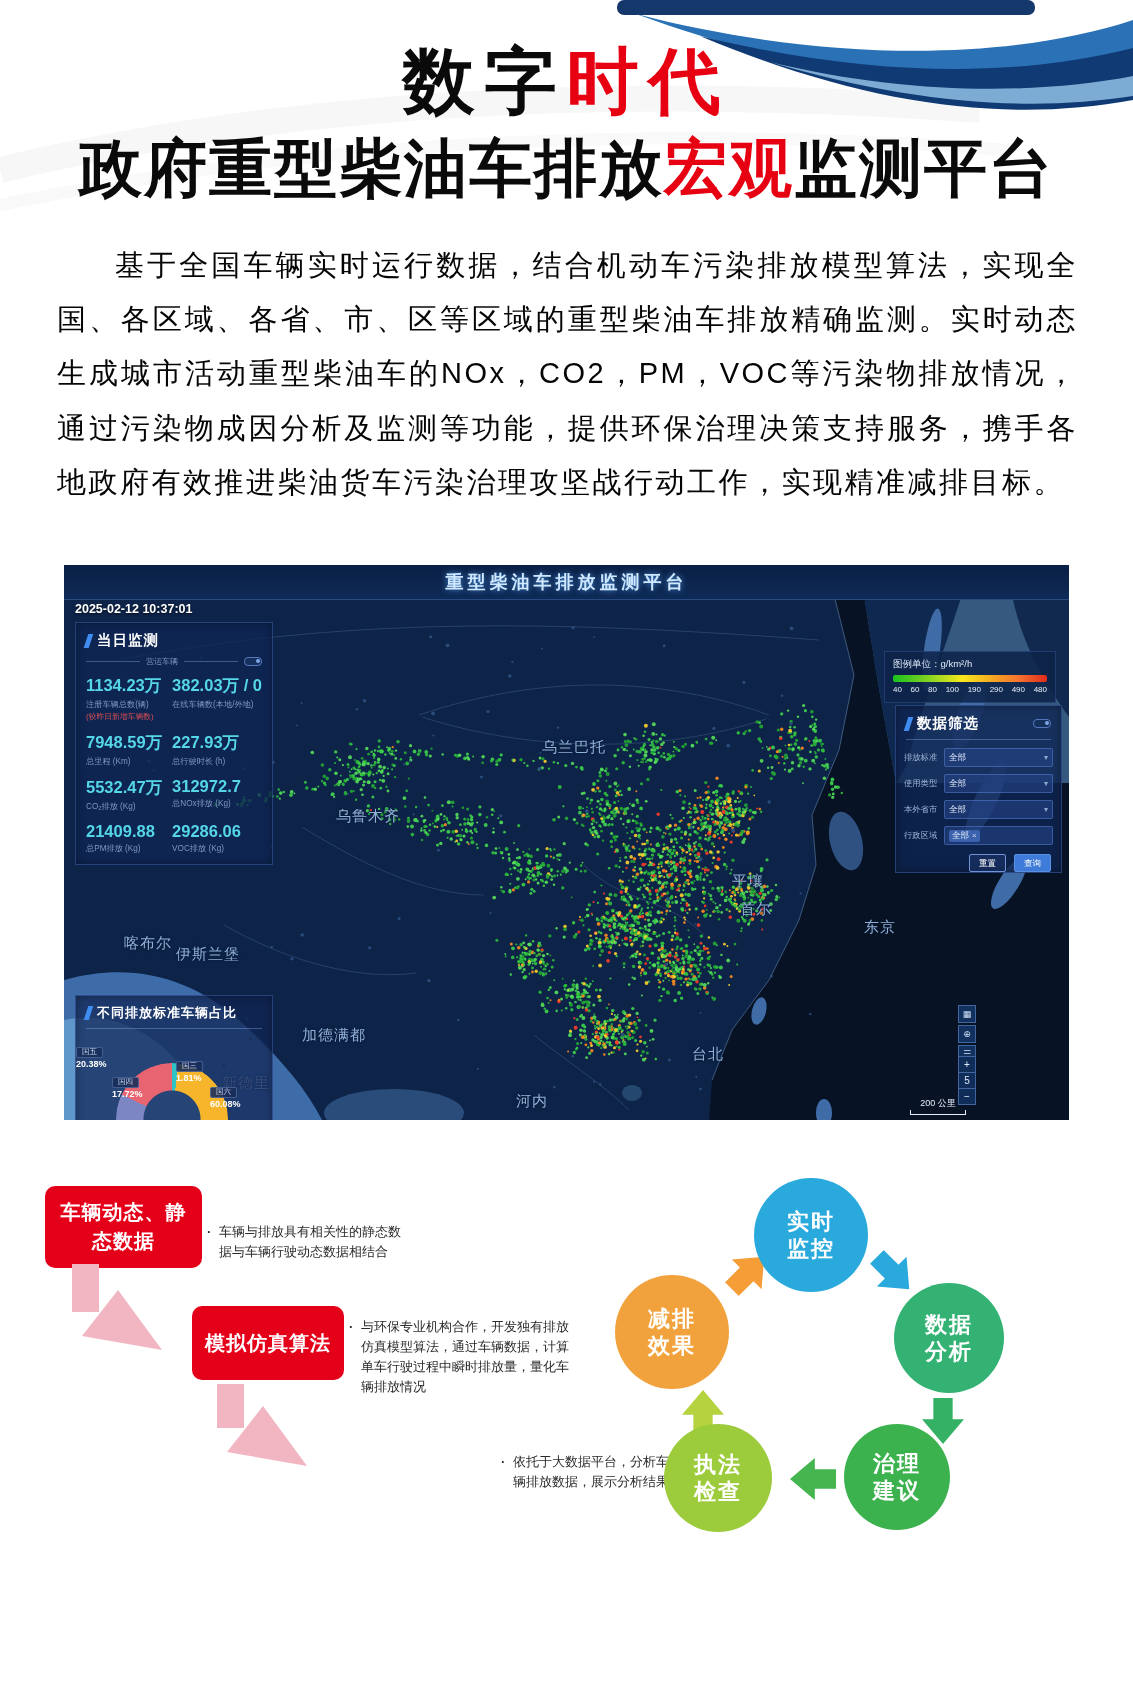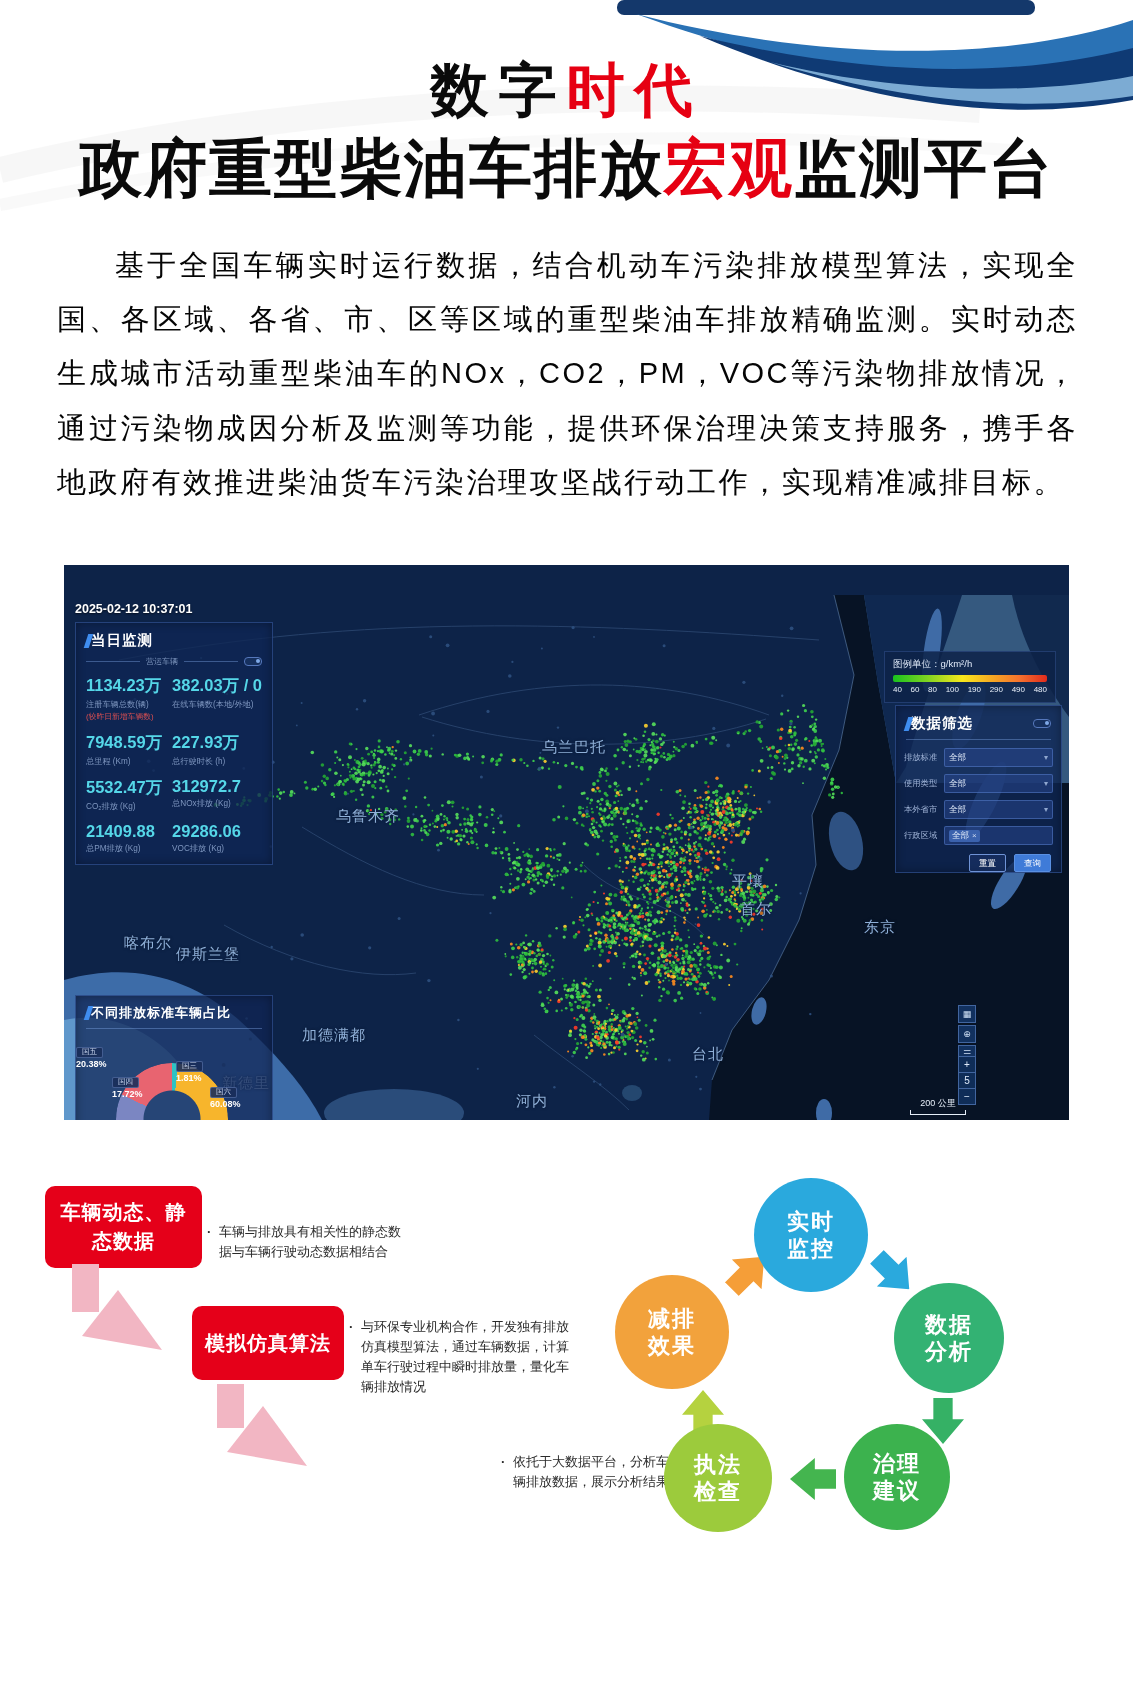--- a/index.html
+++ b/index.html
@@ -2,40 +2,40 @@
 <html><head>
 <meta charset="utf-8">
 <style>
   html,body{margin:0;padding:0;background:#888;}
   .page{position:relative;width:1133px;height:1690px;margin:0 auto;background:#fff;overflow:hidden;
         font-family:"Liberation Sans","DejaVu Sans",sans-serif;}
   
   .deco{position:absolute;top:0;left:0;pointer-events:none;}
   
   .t1{position:absolute;top:34px;left:0;width:100%;text-align:center;
-      font-size:58px;font-weight:900;letter-spacing:10px;color:#0a0a0a;margin-top:18px;}
+      font-size:72px;font-weight:900;letter-spacing:10px;color:#0a0a0a;}
   .t2{position:absolute;top:126px;left:0;width:100%;text-align:center;
       font-size:63px;font-weight:900;letter-spacing:2px;color:#0a0a0a;white-space:nowrap;}
   .red{color:#e60012;}
   .intro{position:absolute;left:57px;right:55px;top:238px;margin:0;
          font-size:29px;line-height:1.87;letter-spacing:2.5px;color:#050505;
          text-align:justify;text-indent:2em;font-weight:500;}
   
   .dash{position:absolute;left:64px;top:565px;width:1005px;height:555px;background:#0b1d3d;overflow:hidden;}
   .dash svg.map{position:absolute;left:0;top:0;}
   .dash-head{position:absolute;left:0;top:0;width:100%;height:34px;
              background:linear-gradient(180deg,#0a1f44,#0e2a57);
              border-bottom:1px solid rgba(90,140,220,.4);z-index:5;}
   .dash-head .dt{display:block;text-align:center;line-height:34px;font-size:18px;font-weight:bold;
                  letter-spacing:4px;color:#cfe8ff;text-shadow:0 0 6px rgba(90,170,255,.8);}
   .timestamp{position:absolute;left:11px;top:37px;z-index:6;font-size:12.5px;font-weight:bold;color:#fff;
              text-shadow:0 1px 2px rgba(0,0,0,.6);}
   .panel{position:absolute;background:rgba(16,38,84,.78);border:1px solid rgba(80,120,200,.35);z-index:6;
          box-shadow:0 0 10px rgba(0,0,0,.35) inset;}
-  .p-title{display:flex;align-items:center;padding:8px 10px 4px 10px;}
+  .p-title{display:flex;align-items:center;gap:6px;padding:8px 10px 4px 10px;}
   .slash{width:5px;height:14px;background:#3f8df0;transform:skewX(-18deg);}
   .p-title b{font-size:14.5px;color:#fff;letter-spacing:1px;}
   .divider{display:flex;align-items:center;gap:6px;margin:2px 10px 6px 10px;}
   .divider .ln{flex:1;height:1px;background:rgba(130,170,235,.4);}
   .divider .note{font-size:8px;color:#7d95bd;}
   .toggle{width:16px;height:7px;border-radius:4px;background:#16305e;border:1px solid #5577bb;position:relative;}
   .toggle::after{content:"";position:absolute;right:1px;top:1px;width:4px;height:4px;border-radius:50%;background:#7fa9e8;}
   
   .stats{left:11px;top:57px;width:196px;padding-bottom:10px;}
   .stat-grid{display:grid;grid-template-columns:1fr 1fr;row-gap:10px;column-gap:2px;padding:2px 10px 0 10px;}
@@ -2801,20 +2801,23 @@
         <div class="map-label" style="left: 158px; top: 472px;">新德里</div>
         <div class="map-label" style="left: 238px; top: 424px;">加德满都</div>
         <div class="map-label" style="left: 424px; top: 532px;">万象</div>
         <div class="map-label" style="left: 452px; top: 490px;">河内</div>
         <div class="map-label" style="left: 628px; top: 443px;">台北</div>
         <div class="map-label" style="left: 668px; top: 270px;">平壤</div>
         <div class="map-label" style="left: 676px; top: 298px;">首尔</div>
         <div class="map-label" style="left: 800px; top: 316px;">东京</div>
       </div>
 
+    <div class="dash-head">
+      <span class="dt">重型柴油车排放监测平台</span>
+    </div>
     <div class="timestamp">2025-02-12 10:37:01</div>
 
     <div class="panel stats">
       <div class="p-title">
         <div class="slash"></div>
         <b>当日监测</b>
       </div>
       <div class="divider">
         <div class="ln"></div>
         <span class="note">营运车辆</span>

